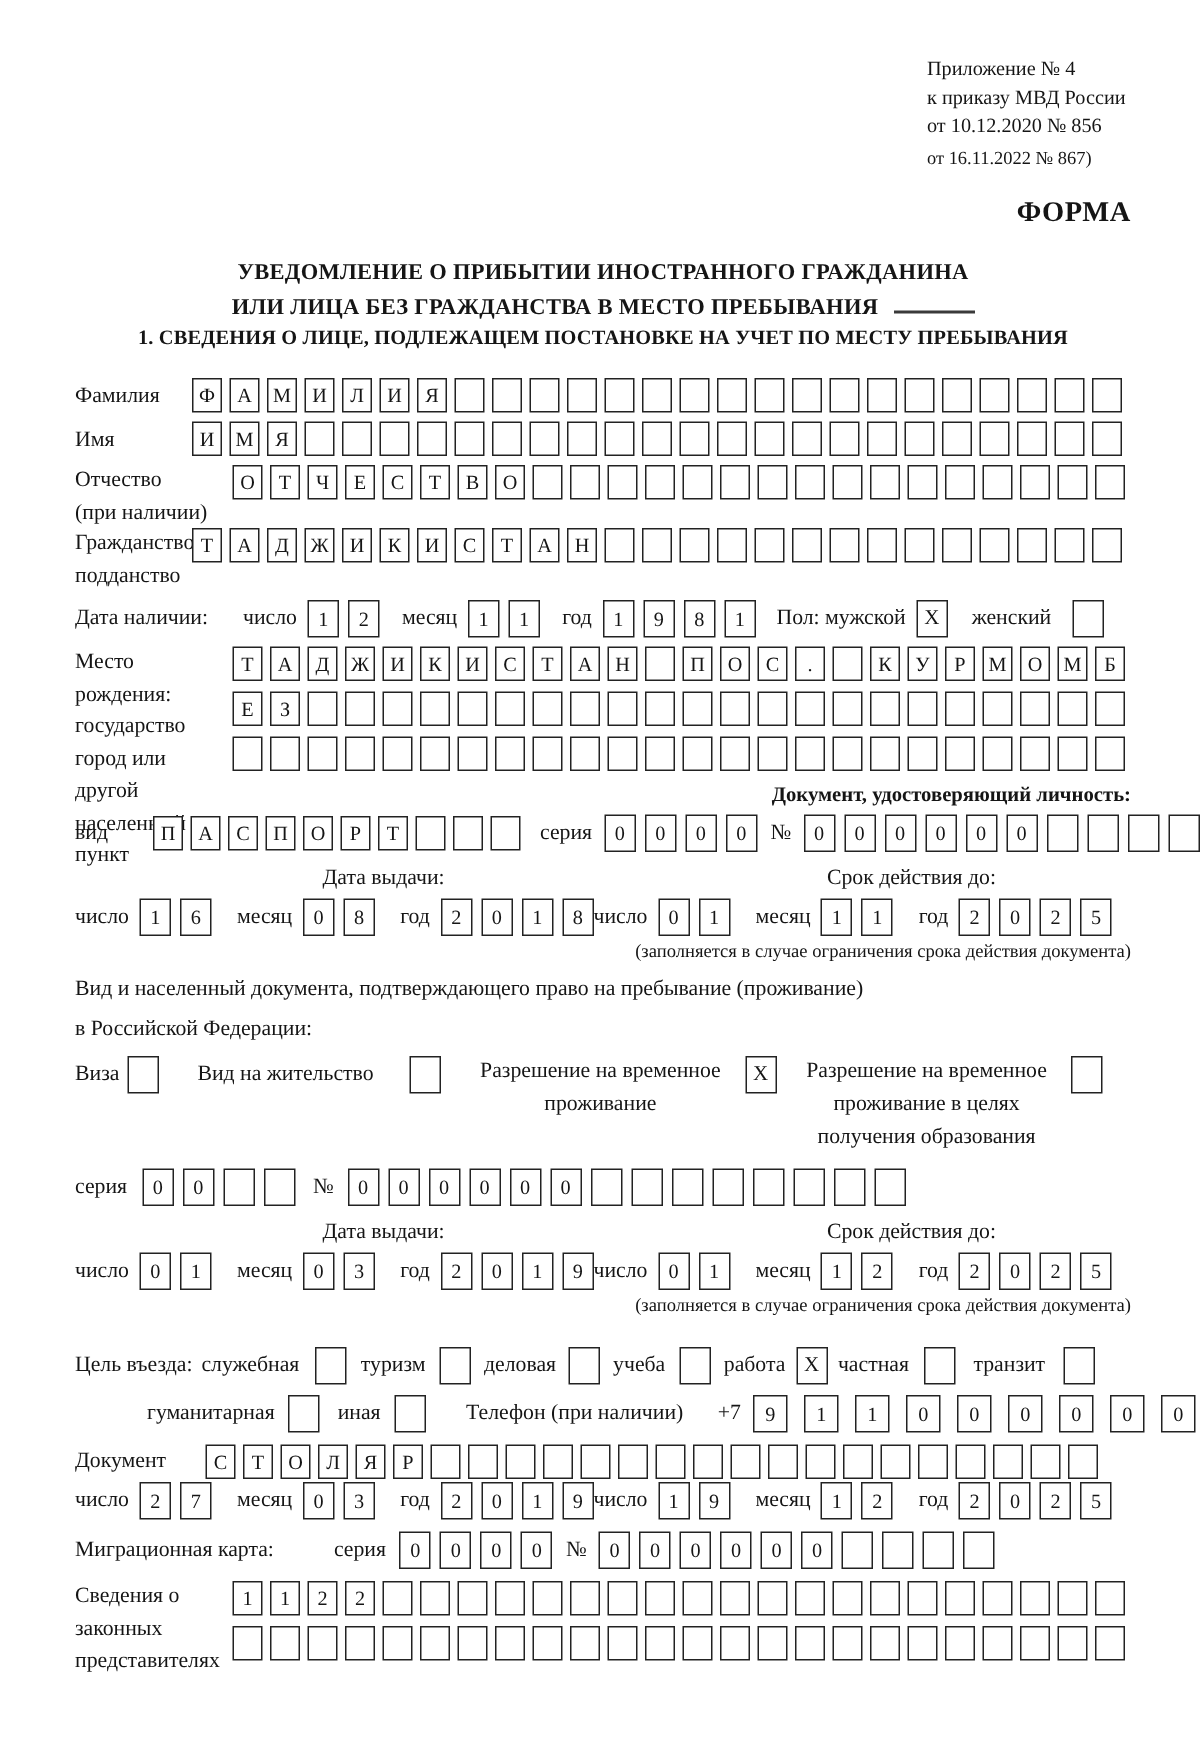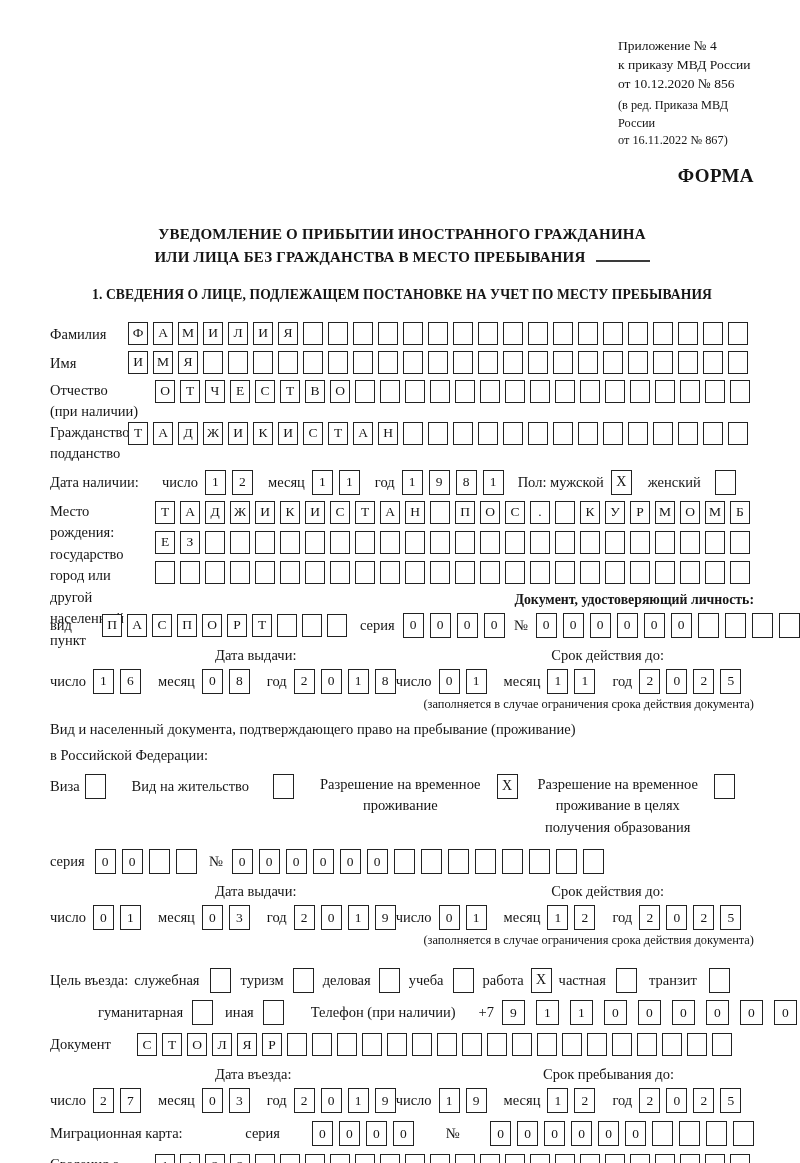--- a/index.html
+++ b/index.html
@@ -4,23 +4,23 @@
 <style>
   html,body{margin:0;padding:0;background:#fff;}
   .page{
     width:800px;height:1163px;background:#ffffff;color:#151515;
     font-family:"Liberation Serif","DejaVu Serif",serif;
     box-sizing:border-box;padding:36px 46px 0 50px;overflow:hidden;position:relative;
   }
   .appendix{margin-left:568px;font-size:13.5px;line-height:1.42;}
   .appendix .small{font-size:12.3px;margin-top:4px;line-height:1.4;}
   .forma{text-align:right;font-weight:bold;font-size:19px;margin-top:16px;letter-spacing:.4px;}
-  .title{text-align:center;font-weight:bold;font-size:15px;margin-top:36px;line-height:1.55;letter-spacing:.2px;}
+  .title{text-align:center;font-weight:bold;font-size:15px;margin-top:18px;line-height:1.55;letter-spacing:.2px;}
   .title-underline{display:inline-block;width:54px;border-bottom:2px solid #3a3a3a;margin-left:10px;vertical-align:baseline;}
-  .section{text-align:center;font-weight:bold;font-size:13.6px;margin-top:17px;letter-spacing:.1px;}
+  .section{text-align:center;font-weight:bold;font-size:13.6px;margin-top:0;letter-spacing:.1px;}
   .lbl{font-size:14.5px;line-height:25px;flex:none;}
   .mlbl{font-size:14.5px;line-height:21.5px;flex:none;}
   .frow{display:flex;align-items:flex-start;margin-top:4px;}
   .cells{display:flex;gap:5px;flex:none;}
   .cell{
     flex:none;width:18px;height:21px;border:1.7px solid #222;background:#fff;
     display:flex;align-items:center;justify-content:center;
     font-size:13.5px;line-height:1;
   }
   .dcells{gap:6px;}
@@ -39,21 +39,20 @@
 </head>
 <body>
 
 <div class="page">
 
   <div class="appendix">
     <div>Приложение № 4</div>
     <div>к приказу МВД России</div>
     <div>от 10.12.2020 № 856</div>
     <div class="small">
-      <div>(в ред. Приказа МВД России</div>
       <div>от 16.11.2022 № 867)</div>
     </div>
   </div>
 
   <div class="forma">ФОРМА</div>
 
   <div class="title">
     <span>УВЕДОМЛЕНИЕ О ПРИБЫТИИ ИНОСТРАННОГО ГРАЖДАНИНА</span><br>
     <span>ИЛИ ЛИЦА БЕЗ ГРАЖДАНСТВА В МЕСТО ПРЕБЫВАНИЯ</span><span class="title-underline"></span>
   </div>
@@ -548,24 +547,20 @@
         <span class="cell"></span>
         <span class="cell"></span>
         <span class="cell"></span>
         <span class="cell"></span>
         <span class="cell"></span>
         <span class="cell"></span>
         <span class="cell"></span>
       </span>
   </div>
 
-  <div class="dates-hdr">
-    <span class="lbl" style="margin-left:165px;">Дата въезда:</span>
-    <span class="lbl" style="margin-left:auto;margin-right:80px;">Срок пребывания до:</span>
-  </div>
 
   <div class="frow" style="align-items:center;margin-top:1px;">
     <span class="dgrp">
       <span class="lbl">число</span>
       <span class="cells dcells">
           <span class="cell">2</span>
           <span class="cell">7</span>
         </span>
       <span class="lbl" style="margin-left:10px;">месяц</span>
       <span class="cells dcells">
@@ -594,21 +589,21 @@
       <span class="lbl" style="margin-left:10px;">год</span>
       <span class="cells dcells">
           <span class="cell">2</span>
           <span class="cell">0</span>
           <span class="cell">2</span>
           <span class="cell">5</span>
         </span>
     </span>
   </div>
 
-  <div class="frow" style="align-items:center;margin-top:8px;justify-content:space-between;">
+  <div class="frow" style="align-items:center;margin-top:8px;">
     <span class="lbl">Миграционная карта:</span>
     <span class="lbl" style="margin-left:40px;margin-right:9px;">серия</span>
     <span class="cells dcells">
         <span class="cell">0</span>
         <span class="cell">0</span>
         <span class="cell">0</span>
         <span class="cell">0</span>
       </span>
     <span class="lbl" style="margin-left:9px;margin-right:8px;">№</span>
     <span class="cells dcells">

